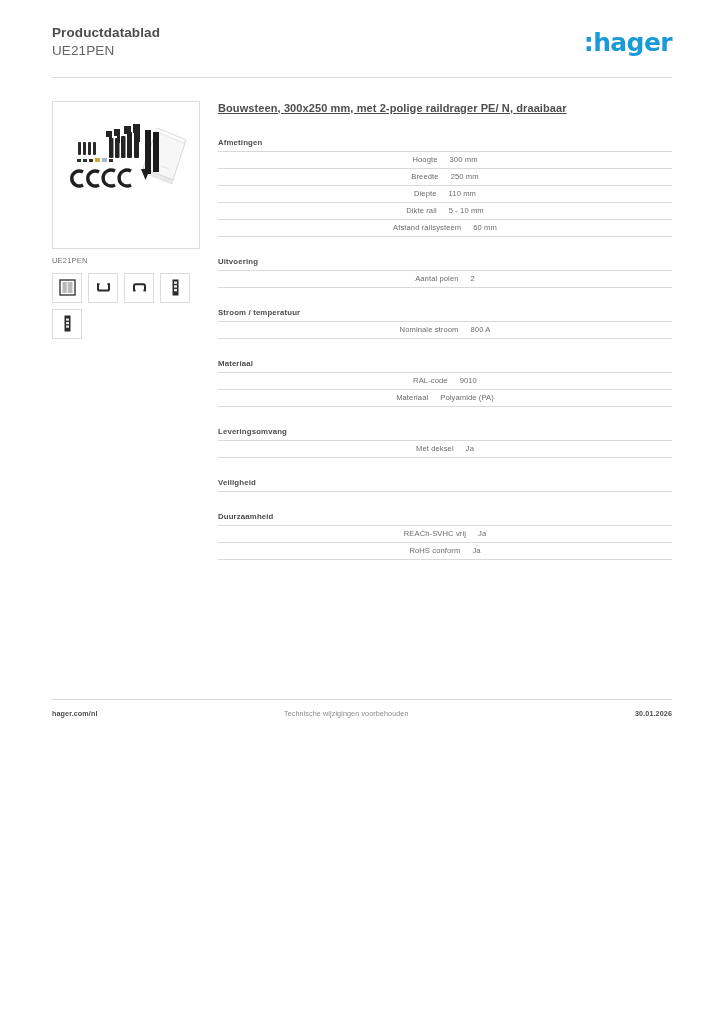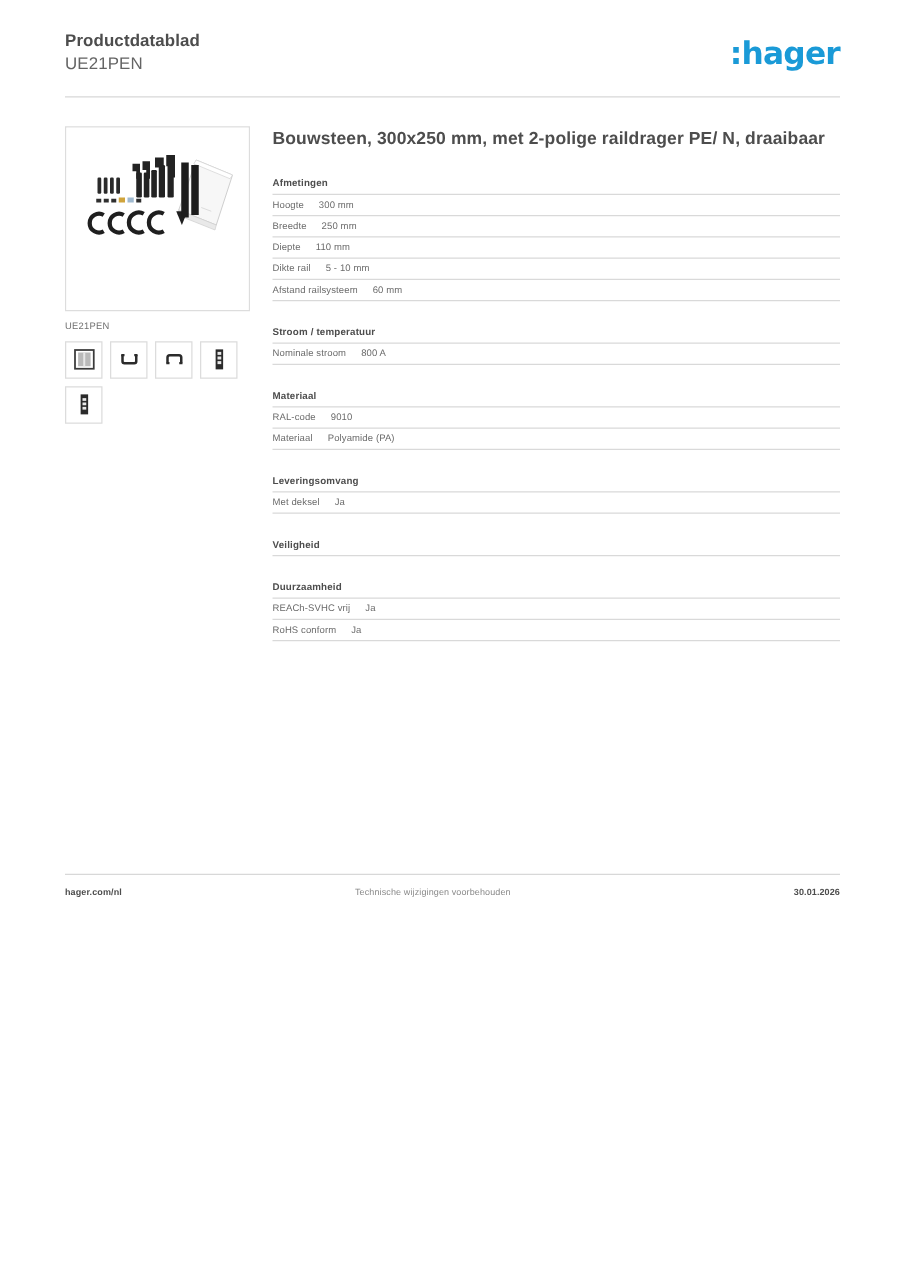--- a/index.html
+++ b/index.html
@@ -106,25 +106,26 @@
     background: #fff;
     display: flex;
     align-items: center;
     justify-content: center;
     cursor: pointer;
   }
   .thumb svg { display: block; }
 
   
   .product-desc {
-    font-size: 14px;
+    font-size: 11px;
     font-weight: bold;
     color: #4d4d4d;
     letter-spacing: 0.1px;
     line-height: 1.3;
+    text-decoration: underline;
   }
   .tech-head {
     font-size: 8.2px;
     font-weight: bold;
     color: #4d4d4d;
     letter-spacing: 0.1px;
     margin-top: 30px;
   }
 
   .spec-group { margin-top: 20px; }
@@ -134,21 +135,21 @@
     font-size: 7.8px;
     font-weight: bold;
     color: #4d4d4d;
     letter-spacing: 0.15px;
     padding-bottom: 4px;
     border-bottom: 1px solid #d9d9d9;
   }
 
   .spec-row {
     display: flex;
-    justify-content: flex-start;
+    justify-content: center;
     align-items: baseline;
     border-bottom: 1px solid #d9d9d9;
     padding: 3.5px 0 3.5px;
     font-size: 7.6px;
     color: #6b6b6b;
     letter-spacing: 0.1px;
   }
   .spec-label { text-align: left; }
   .spec-value { text-align: right; white-space: nowrap; padding-left: 12px; }
 
@@ -319,20 +320,27 @@
             <div class="spec-row">
               <div class="spec-label">Dikte rail</div>
               <div class="spec-value">5 - 10 mm</div>
             </div>
             <div class="spec-row">
               <div class="spec-label">Afstand railsysteem</div>
               <div class="spec-value">60 mm</div>
             </div>
           </div>
           <div class="spec-group">
+            <div class="group-title">Uitvoering</div>
+            <div class="spec-row">
+              <div class="spec-label">Aantal polen</div>
+              <div class="spec-value">2</div>
+            </div>
+          </div>
+          <div class="spec-group">
             <div class="group-title">Stroom / temperatuur</div>
             <div class="spec-row">
               <div class="spec-label">Nominale stroom</div>
               <div class="spec-value">800 A</div>
             </div>
           </div>
           <div class="spec-group">
             <div class="group-title">Materiaal</div>
             <div class="spec-row">
               <div class="spec-label">RAL-code</div>

